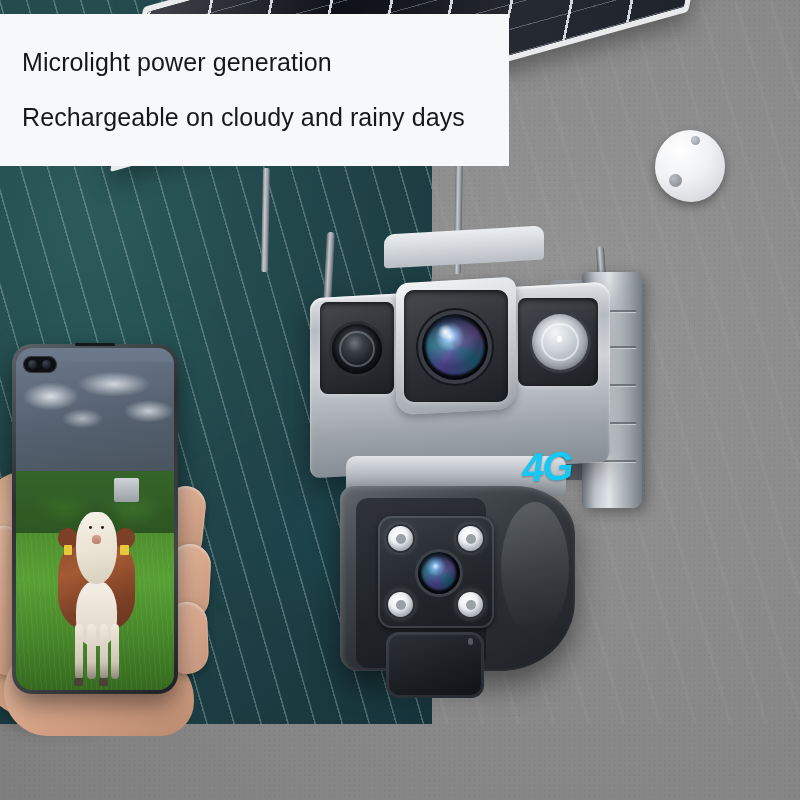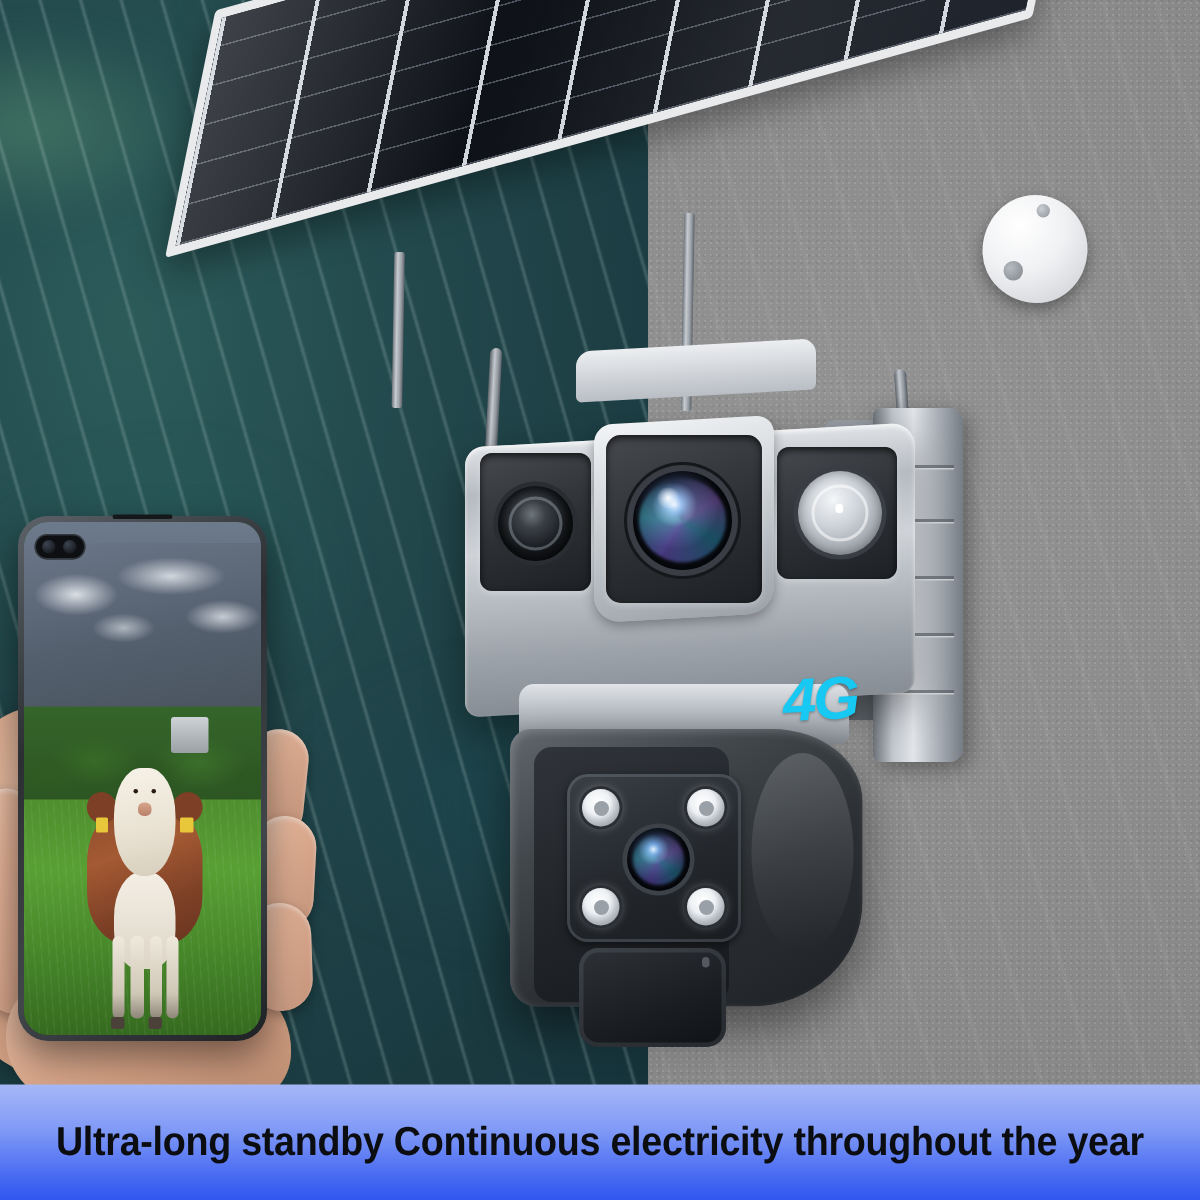--- a/index.html
+++ b/index.html
@@ -532,18 +532,19 @@
         </div>
 
         <div class="punch">
           <div class="cam c1"></div>
           <div class="cam c2"></div>
         </div>
       </div>
     </div>
   </div>
 
-
-  <div class="footer-banner">
-    <div class="ftxt">Ultra-long standby  Continuous electricity throughout the year</div>
+  <div class="headline-box">
+    <div class="line">Microlight power generation</div>
+    <div class="line">Rechargeable on cloudy and rainy days</div>
   </div>
 
+
 </div>
 
 </body></html>

